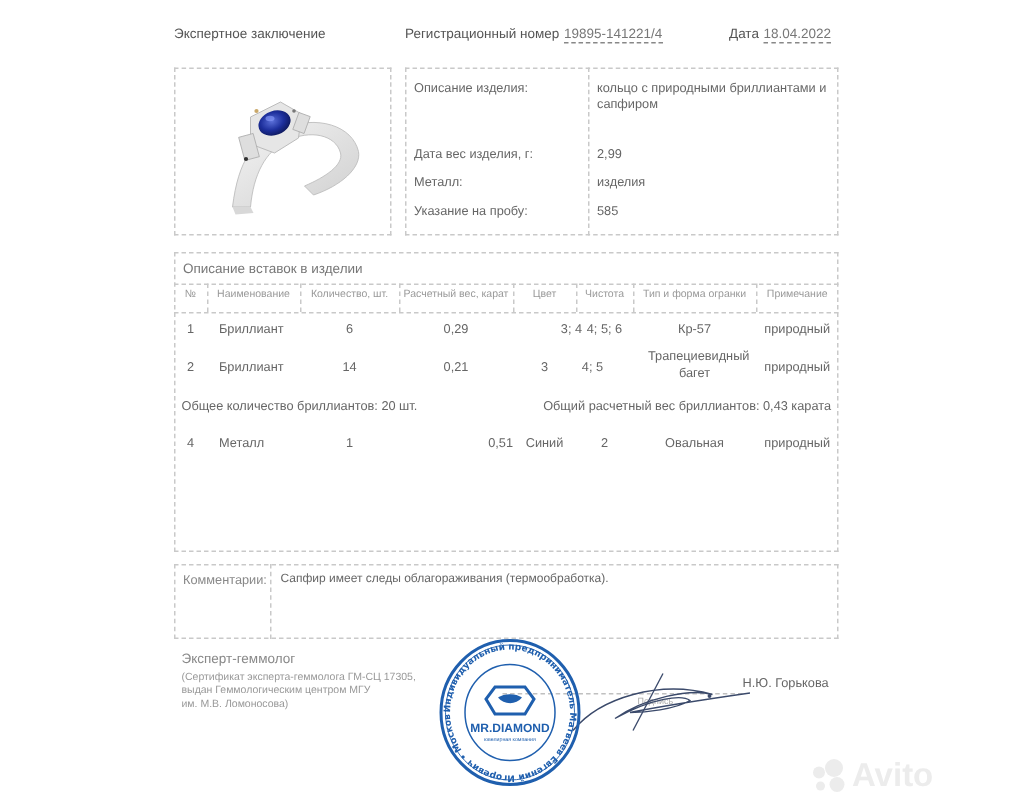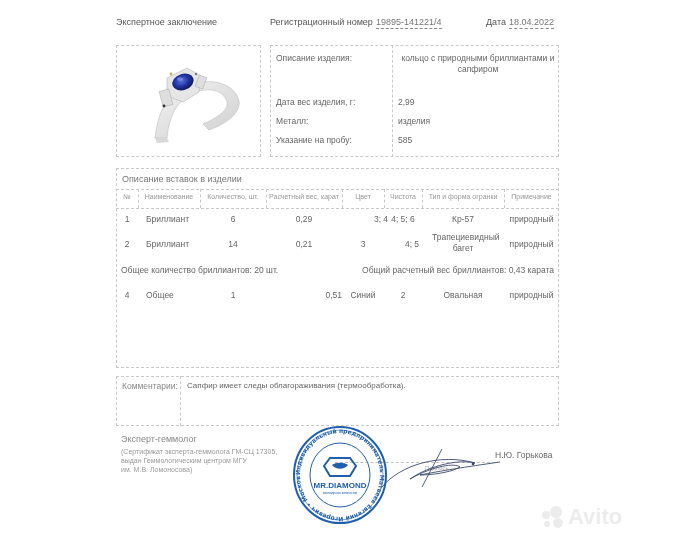--- a/index.html
+++ b/index.html
@@ -11,21 +11,21 @@
   .val { color:#666; }
   .hdr-title { left:116px; top:17px; font-size:9px; color:#555; }
   .hdr-reg { left:270px; top:17px; font-size:9px; color:#555; }
   .hdr-reg-val { left:376px; top:17px; font-size:9px; color:#777; border-bottom:1px dashed #888; line-height:11px; }
   .hdr-date { left:486px; top:17px; font-size:9px; color:#555; }
   .hdr-date-val { left:509px; top:17px; font-size:9px; color:#777; border-bottom:1px dashed #888; line-height:11px; }
 
   .photo-box { left:116px; top:45px; width:145px; height:112px; }
   .desc-box { left:270px; top:45px; width:289px; height:112px; }
   .desc-split { left:392px; top:45px; width:0; height:112px; border-left:1px dashed #c9c9c9; }
-  .desc-row { font-size:8.5px; color:#666;text-align:center; }
+  .desc-row { font-size:8.5px; color:#666; }
 
   .ins-box { left:116px; top:168px; width:443px; height:200px; }
   .ins-title { left:122px; top:174px; font-size:9px; color:#777; }
   .ins-hline { left:116px; top:189px; width:443px; height:0; border-top:1px dashed #c9c9c9; }
   .ins-hline2 { left:116px; top:208px; width:443px; height:0; border-top:1px dashed #c9c9c9; }
   .th { top:193px; font-size:7px; color:#999; text-align:center; }
   .vsep { top:189px; height:19px; width:0; border-left:1px dashed #c9c9c9; }
   .td { font-size:8.5px; color:#666; text-align:center; }
 
   .cm-box { left:116px; top:376px; width:443px; height:50px; }
@@ -121,31 +121,31 @@
   <div class="abs td" style="left:422px; width:82px; top:214px;">Кр-57</div>
   <div class="abs td" style="left:504px; width:55px; top:214px;">природный</div>
 </div>
 
 <div>
   <div class="abs td" style="left:116px; width:22px; top:239px;">2</div>
   <div class="abs td" style="left:146px; top:239px; text-align:left;">Бриллиант</div>
   <div class="abs td" style="left:200px; width:66px; top:239px;">14</div>
   <div class="abs td" style="left:266px; width:76px; top:239px;">0,21</div>
   <div class="abs td" style="left:342px; width:42px; top:239px;">3</div>
-  <div class="abs td" style="left:393px; width:38px; top:239px;">4; 5</div>
+  <div class="abs td" style="left:376px; width:38px; top:239px;">4; 5</div>
   <div class="abs td" style="left:432px; width:62px; top:232px; line-height:11px;">Трапециевидный багет</div>
   <div class="abs td" style="left:504px; width:55px; top:239px;">природный</div>
 </div>
 
 <div class="abs td" style="left:121px; top:265px; text-align:left; font-size:8.5px;">Общее количество бриллиантов: 20 шт.</div>
 <div class="abs td" style="left:340px; width:214px; top:265px; text-align:right; font-size:8.5px;">Общий расчетный вес бриллиантов: 0,43 карата</div>
 
 <div>
   <div class="abs td" style="left:116px; width:22px; top:290px;">4</div>
-  <div class="abs td" style="left:146px; top:290px; text-align:left;">Общее</div>
+  <div class="abs td" style="left:146px; top:290px; text-align:left;">Металл</div>
   <div class="abs td" style="left:200px; width:66px; top:290px;">1</div>
   <div class="abs td" style="left:266px; width:76px; top:290px;text-align:right;">0,51</div>
   <div class="abs td" style="left:342px; width:42px; top:290px;">Синий</div>
   <div class="abs td" style="left:384px; width:38px; top:290px;">2</div>
   <div class="abs td" style="left:422px; width:82px; top:290px;">Овальная</div>
   <div class="abs td" style="left:504px; width:55px; top:290px;">природный</div>
 </div>
 
 <div class="abs dash cm-box"></div>
 <div class="abs cm-split"></div>

